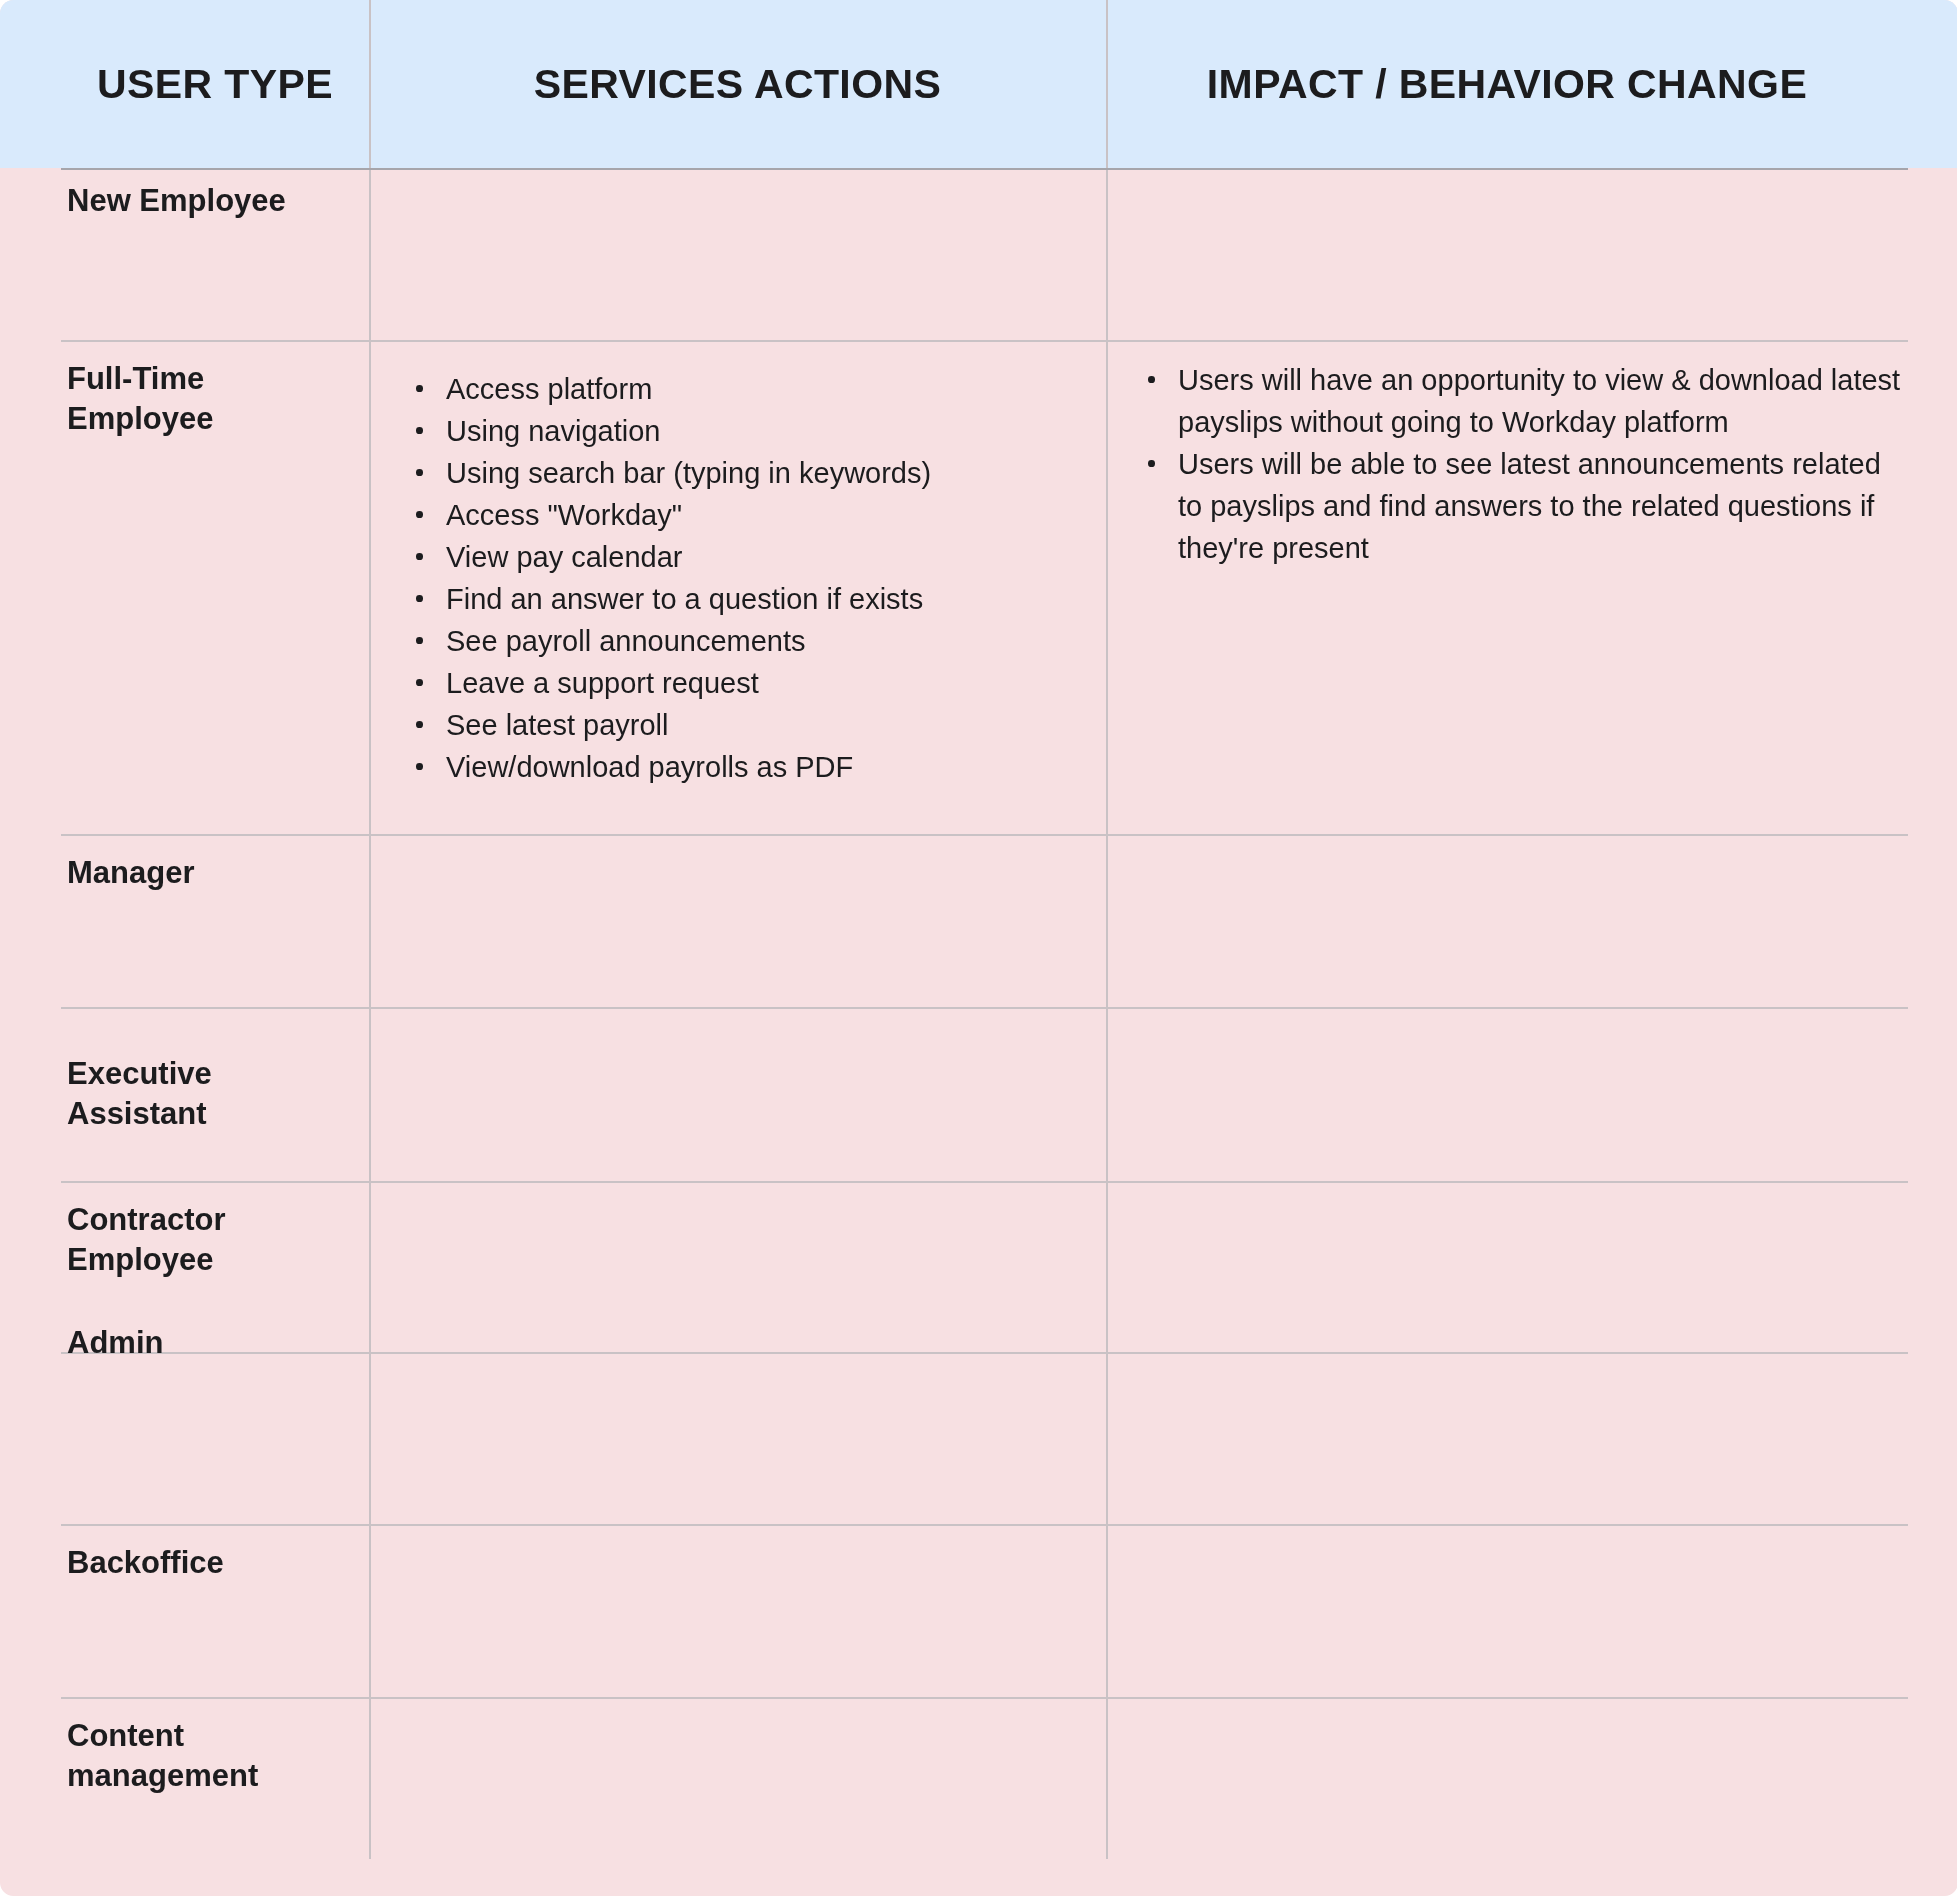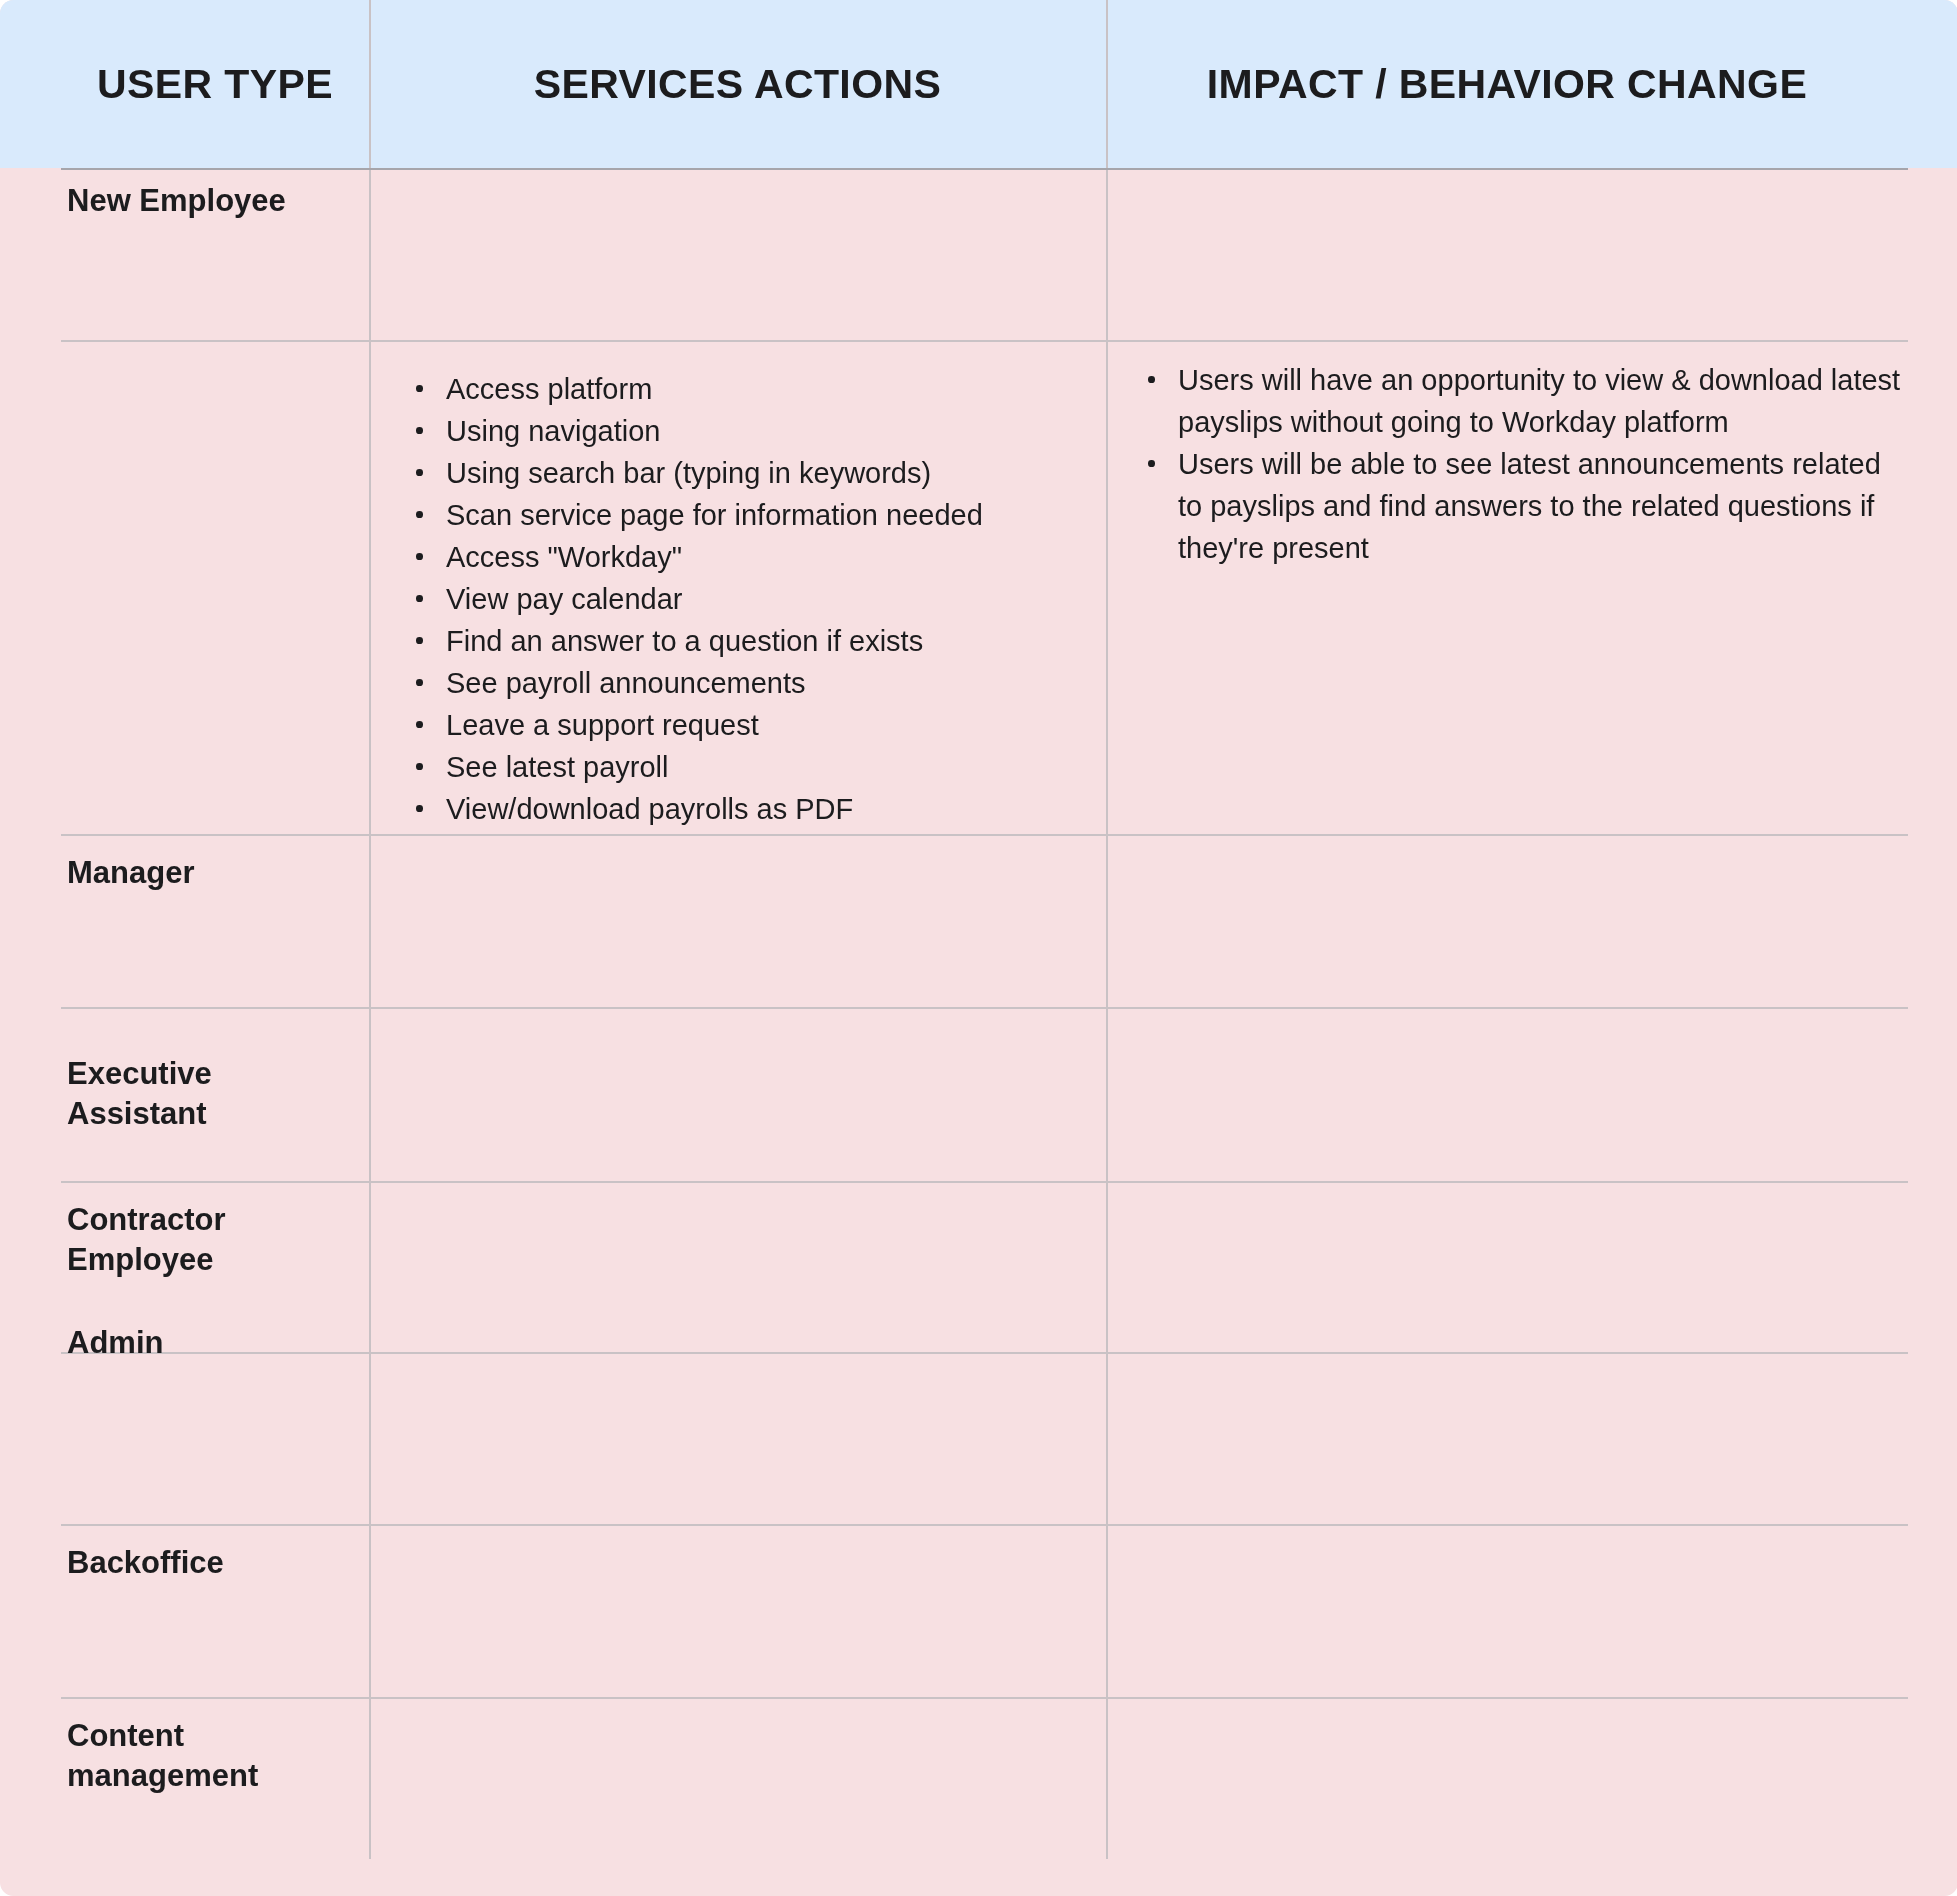--- a/index.html
+++ b/index.html
@@ -92,25 +92,25 @@
       <div class="hline" style="top: 1181px;"></div>
       <div class="hline" style="top: 1352px;"></div>
       <div class="hline" style="top: 1524px;"></div>
       <div class="hline" style="top: 1697px;"></div>
     </div>
   <div id="rows-container">
       <div class="row" style="top: 162px; height: 172px;">
         <div class="row-label">New Employee</div>
       </div>
       <div class="row" style="top: 340px; height: 494px;">
+        <div class="row-label">Full-Time Employee</div>
         <ul class="cell-list services-list">
           <li>Access platform</li>
           <li>Using navigation</li>
           <li>Using search bar (typing in keywords)</li>
-          <li>Scan service page for information needed</li>
           <li>Access "Workday"</li>
           <li>View pay calendar</li>
           <li>Find an answer to a question if exists</li>
           <li>See payroll announcements</li>
           <li>Leave a support request</li>
           <li>See latest payroll</li>
           <li>View/download payrolls as PDF</li>
         </ul>
         <ul class="cell-list impact-list">
           <li>Users will have an opportunity to view &amp; download latest payslips without going to Workday platform</li>

